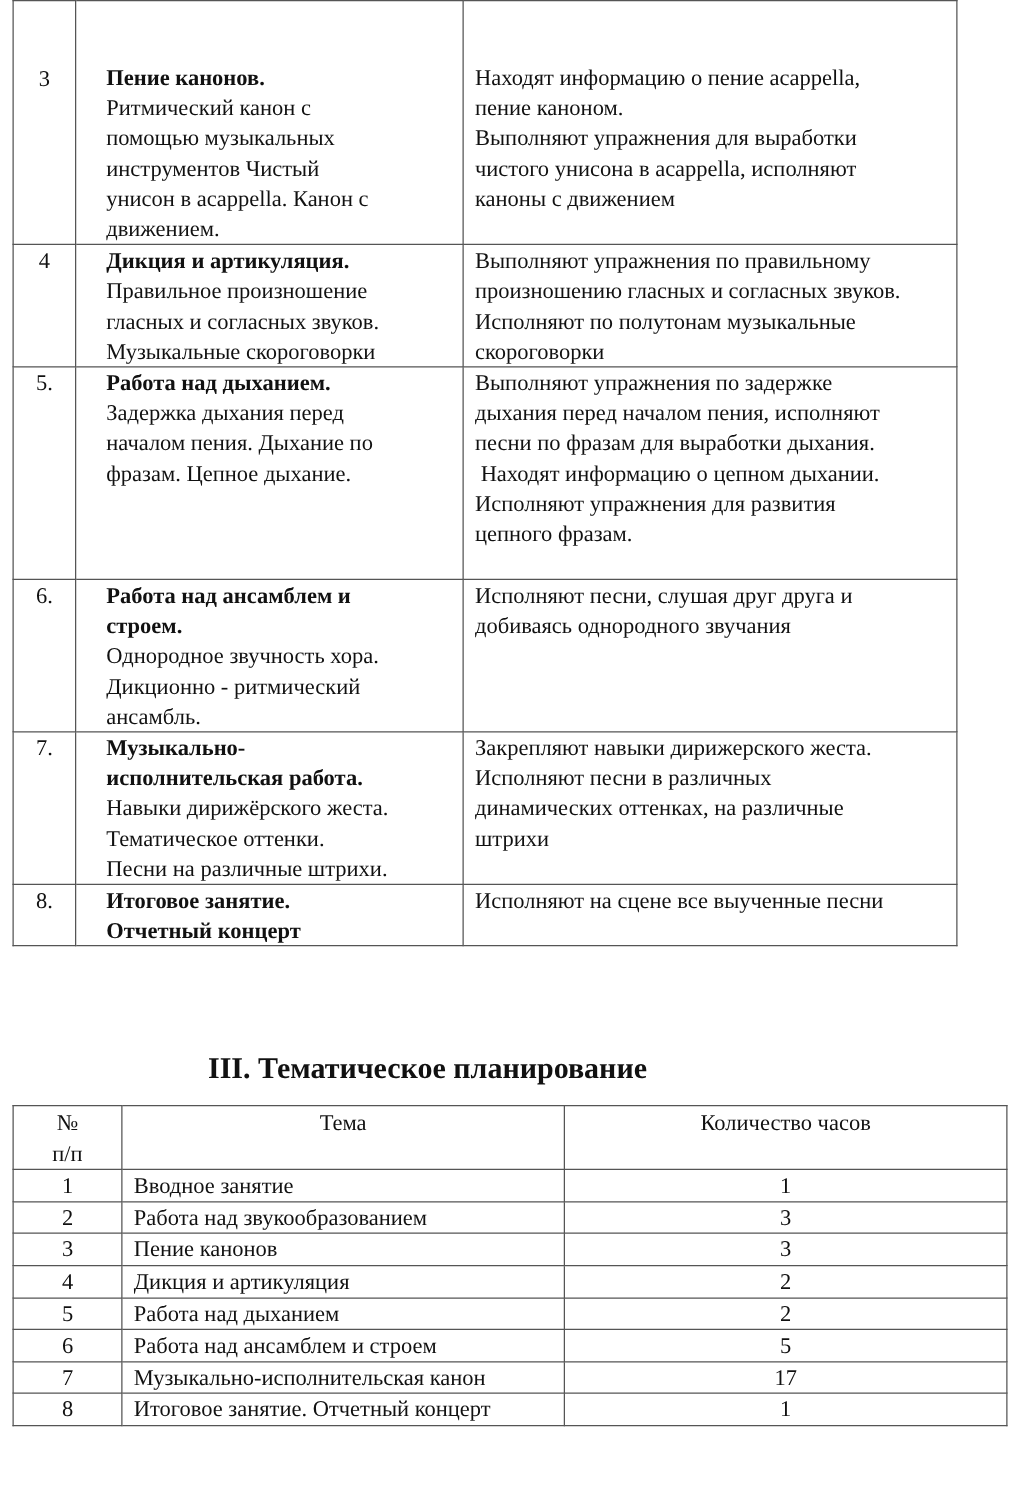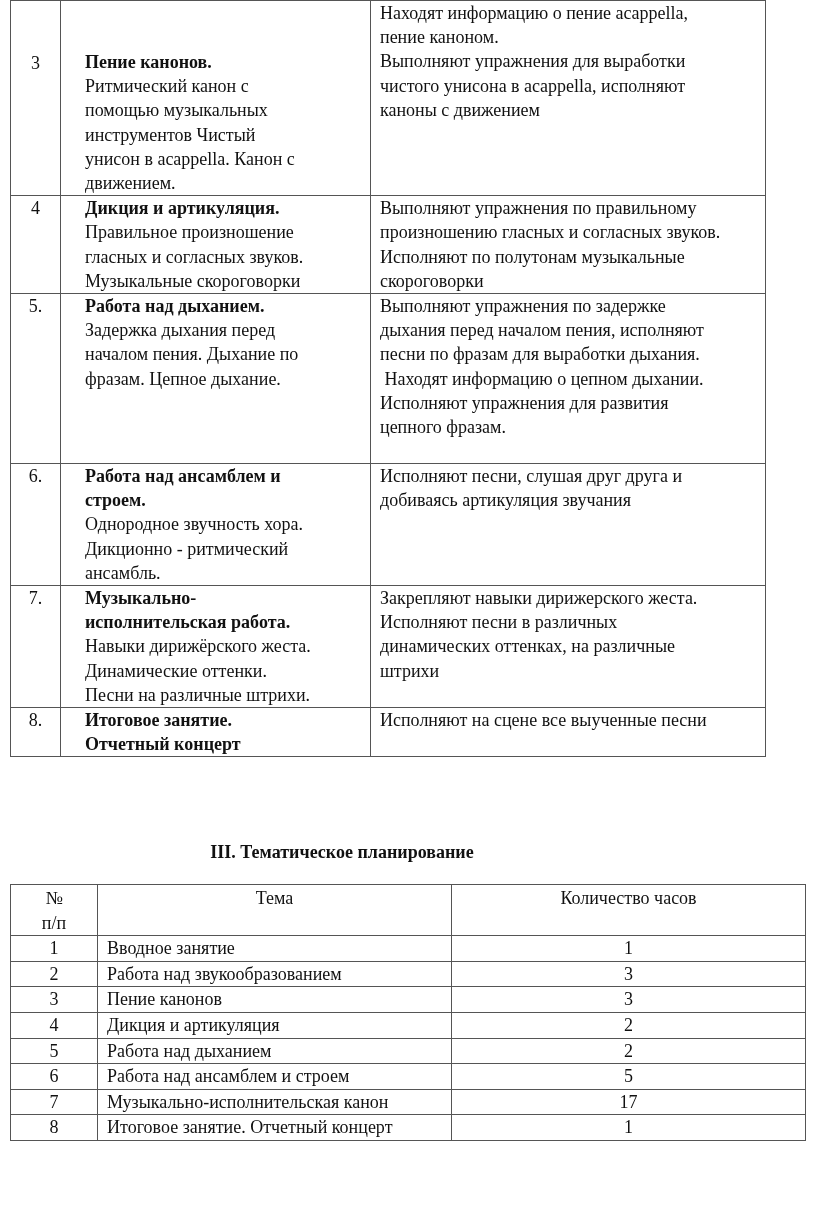--- a/index.html
+++ b/index.html
@@ -5,21 +5,21 @@
   html, body { margin: 0; padding: 0; background: #ffffff; }
   body { width: 816px; height: 1207px; position: relative; overflow: hidden;
          font-family: "Liberation Serif", serif; color: #111; font-size: 18px; }
   .t1 { position: absolute; left: 10px; top: 0px; border-collapse: collapse; table-layout: fixed; width: 756px; }
   .t1 td { border: 1px solid #555; vertical-align: top; padding: 0; line-height: 24.2px; }
   .t1 td.num { text-align: center; width: 49px; }
   .t1 td.topic { width: 282px; padding-left: 24px; padding-right: 3px; }
   .t1 td.act { padding-left: 9px; padding-right: 4px; }
   .t1 .b { font-weight: bold; }
   .t1 .line { display: block; white-space: nowrap; }
-  .title { position: absolute; left: 0; width: 684px; top: 842px; text-align: center; font-weight: bold; font-size: 18px; }
+  .title { position: absolute; left: 0; width: 684px; top: 842px; text-align: center; font-weight: bold; font-size: 24px; }
   .t2 { position: absolute; left: 10px; top: 884px; border-collapse: collapse; table-layout: fixed; width: 796px; }
   .t2 td { border: 1px solid #555; padding: 0; line-height: 24.6px; font-size: 18px; }
   .t2 td.n { width: 86px; text-align: center; }
   .t2 td.tema { width: 524px; padding-left: 9px; }
   .t2 td.h { text-align: center; margin-top: 44px; }
   .t2 thead td { vertical-align: top; padding-top: 1px; }
   .t2 .bold { font-weight: bold; }
 </style>
 </head>
 <body>
@@ -34,21 +34,21 @@
           <div style="padding-top:49px">
       <span class="line b">Пение канонов.</span>
       <span class="line">Ритмический канон с</span>
       <span class="line">помощью музыкальных</span>
       <span class="line">инструментов Чистый</span>
       <span class="line">унисон в acappella. Канон с</span>
       <span class="line">движением.</span>
     </div>
         </td>
     <td class="act">
-          <div style="">
+          <div style="padding-top:49px">
       <span class="line">Находят информацию о пение acappella,</span>
       <span class="line">пение каноном.</span>
       <span class="line">Выполняют упражнения для выработки</span>
       <span class="line">чистого унисона в acappella, исполняют</span>
       <span class="line">каноны с движением</span>
     </div>
         </td>
   </tr>
   <tr style="height:97px;">
     <td class="num">4</td>
@@ -86,30 +86,30 @@
     <td class="num">6.</td>
     <td class="topic">
       <span class="line b">Работа над ансамблем и</span>
       <span class="line b">строем.</span>
       <span class="line">Однородное звучность хора.</span>
       <span class="line">Дикционно - ритмический</span>
       <span class="line">ансамбль.</span>
     </td>
     <td class="act">
       <span class="line">Исполняют песни, слушая друг друга и</span>
-      <span class="line">добиваясь артикуляция звучания</span>
+      <span class="line">добиваясь однородного звучания</span>
     </td>
   </tr>
   <tr style="height:121px;">
     <td class="num">7.</td>
     <td class="topic">
       <span class="line b">Музыкально-</span>
       <span class="line b">исполнительская работа.</span>
       <span class="line">Навыки дирижёрского жеста.</span>
-      <span class="line">Динамические оттенки.</span>
+      <span class="line">Тематическое оттенки.</span>
       <span class="line">Песни на различные штрихи.</span>
     </td>
     <td class="act">
       <span class="line">Закрепляют навыки дирижерского жеста.</span>
       <span class="line">Исполняют песни в различных</span>
       <span class="line">динамических оттенках, на различные</span>
       <span class="line">штрихи</span>
     </td>
   </tr>
   <tr style="height:49px;">

